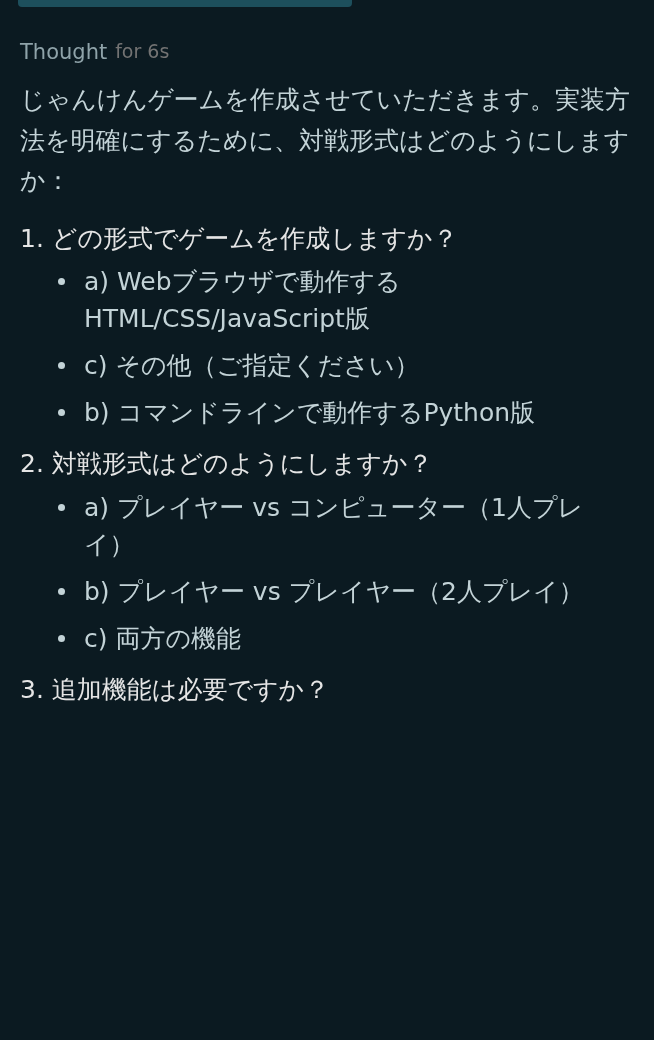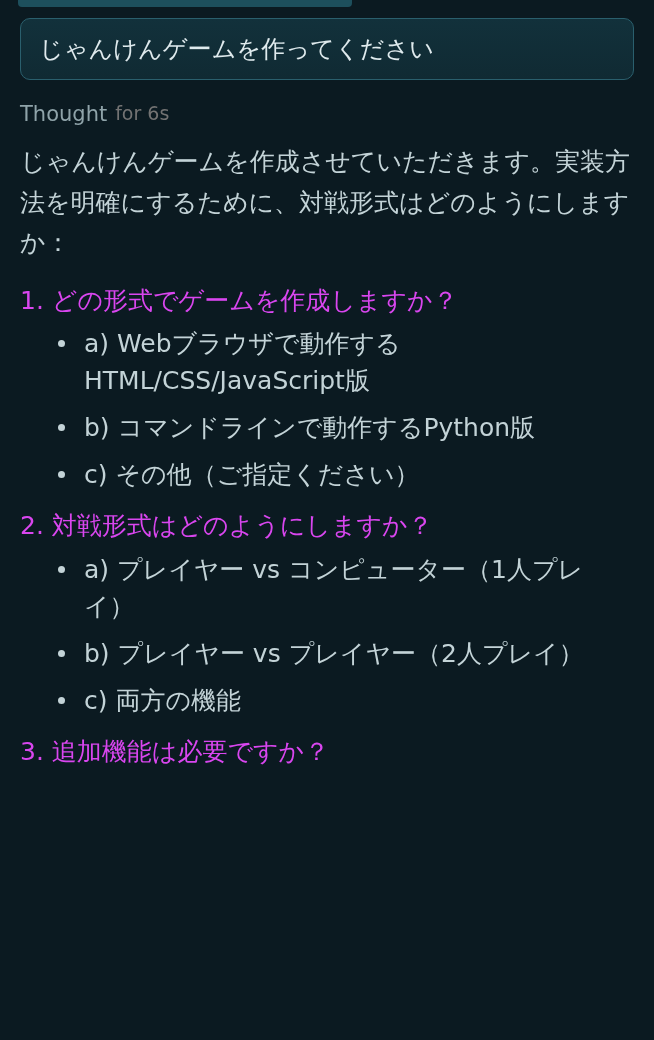--- a/index.html
+++ b/index.html
@@ -80,21 +80,21 @@
     line-height: 1.62;
     color: #c3d3d7;
   }
   .para {
     margin: 0 0 18px 0;
   }
   .q-line {
     margin: 0 0 6px 0;
     font-size: 25px;
     line-height: 1.5;
-    color: #d946ef;
+    color: #e5e5e5;
   }
   ul.opts {
     list-style: none;
     margin: 4px 0 14px 0;
     padding: 0 0 0 64px;
   }
   ul.opts li {
     position: relative;
     font-size: 25px;
     line-height: 1.48;
@@ -117,37 +117,34 @@
 </style>
 </head>
 <body>
 
 <div class="screen">
 
   <div class="top-strip"></div>
 
   <div class="content">
 
-    <div class="prompt-bubble">
-      <div class="prompt-text">じゃんけんゲームを作ってください</div>
-    </div>
 
     <div class="thought-row">
       <span class="thought-label">Thought</span>
       <span class="thought-duration">for 6s</span>
     </div>
 
     <div class="answer">
       <p class="para">じゃんけんゲームを作成させていただきます。実装方法を明確にするために、対戦形式はどのようにしますか：</p>
 
       <p class="q-line">1. どの形式でゲームを作成しますか？</p>
       <ul class="opts">
         <li>a) Webブラウザで動作するHTML/CSS/JavaScript版</li>
+        <li>c) その他（ご指定ください）</li>
         <li>b) コマンドラインで動作するPython版</li>
-        <li>c) その他（ご指定ください）</li>
       </ul>
 
       <p class="q-line">2. 対戦形式はどのようにしますか？</p>
       <ul class="opts">
         <li>a) プレイヤー vs コンピューター（1人プレイ）</li>
         <li>b) プレイヤー vs プレイヤー（2人プレイ）</li>
         <li>c) 両方の機能</li>
       </ul>
 
       <p class="q-line q3">3. 追加機能は必要ですか？</p>

